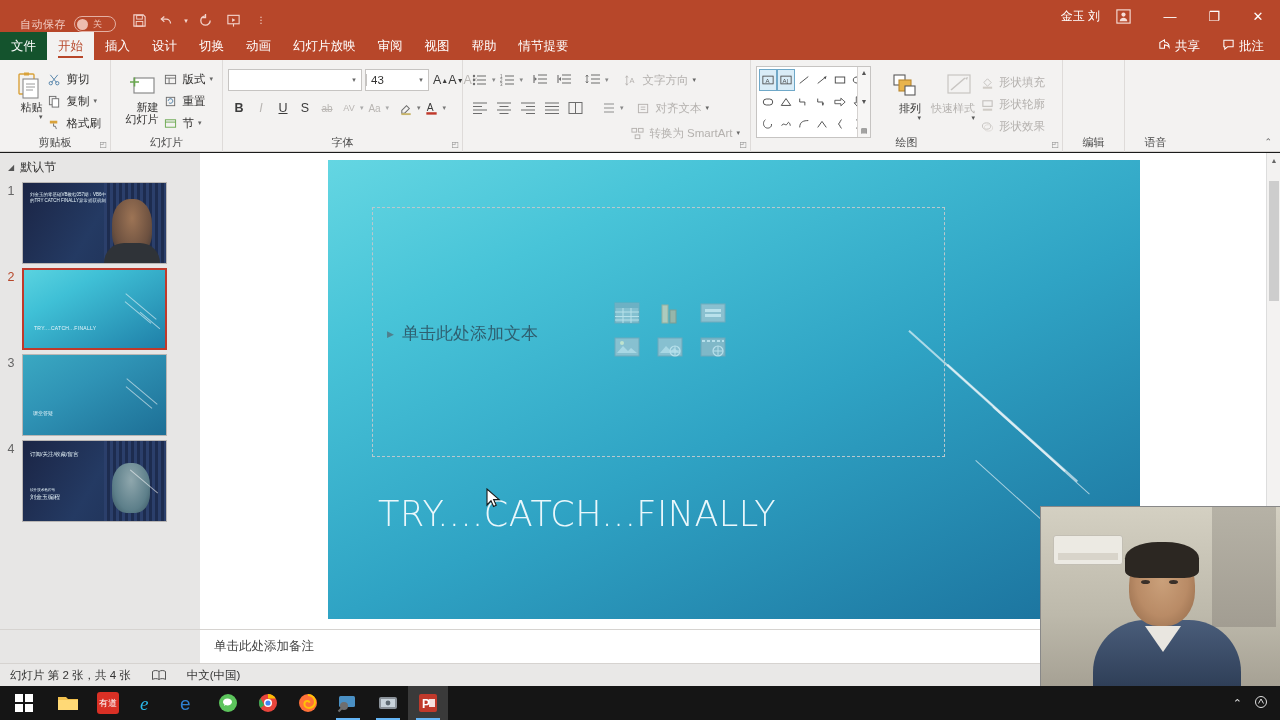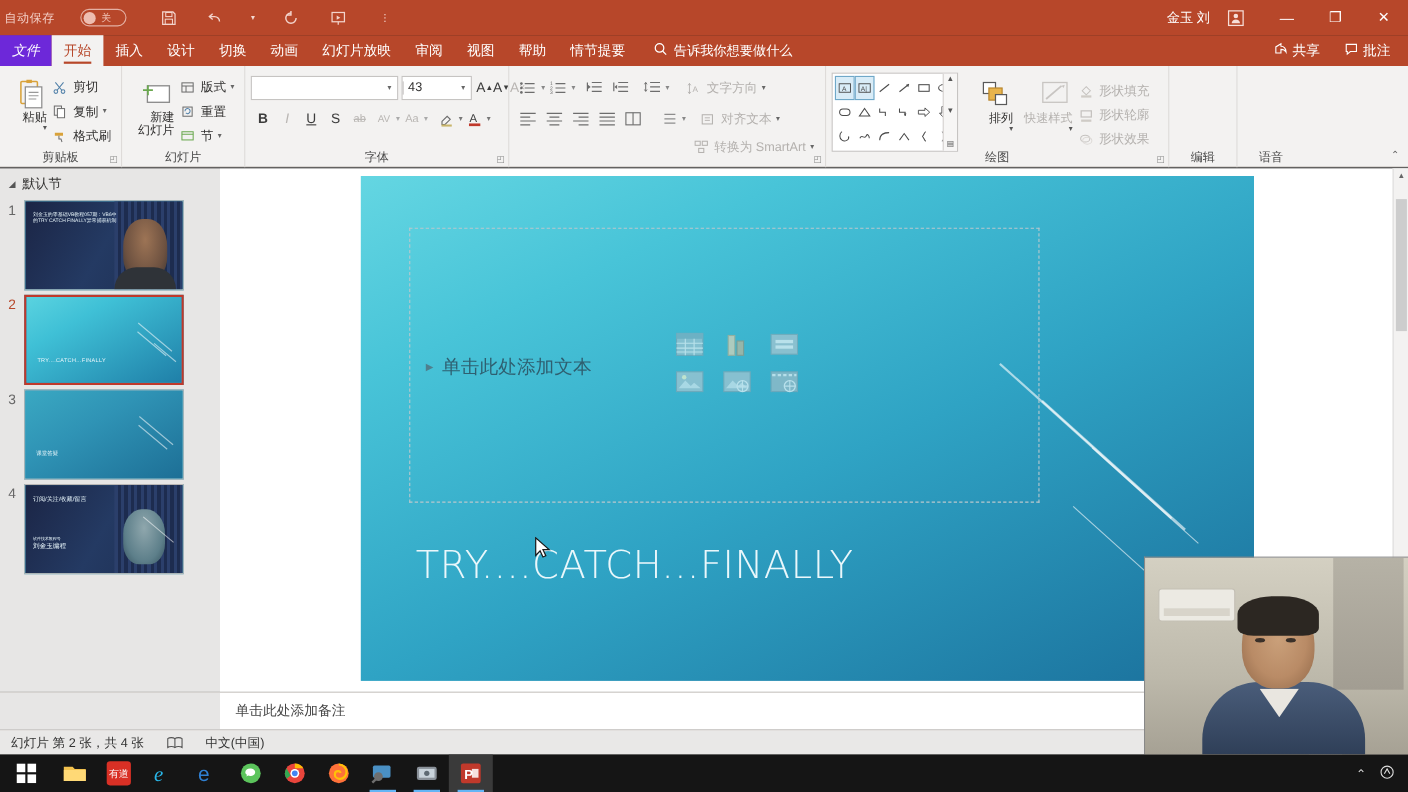--- a/index.html
+++ b/index.html
@@ -11,21 +11,21 @@
   }
   #app { position: relative; width: 1280px; height: 720px; }
 
   
   .titlebar {
     position: absolute; top: 0; left: 0; width: 1280px; height: 32px;
     background: #b7472a;
     display: flex; align-items: center;
     color: #fff;
   }
-  .qat { display: flex; align-items: center; height: 32px; padding-left: 4px; gap: 17px; }
+  .qat { display: flex; align-items: flex-end; height: 32px; padding-left: 20px; gap: 2px; }
   .qat-btn {
     width: 26px; height: 24px; display: flex; align-items: center; justify-content: center;
     font-size: 13px; color: #f4d9d2; line-height: 1;
   }
   .autosave-label { font-size: 11px; color: #f2cdc4; margin-right: 6px; letter-spacing: .5px;}
   .toggle {
     width: 42px; height: 16px; border-radius: 9px; border: 1px solid #e4b0a3;
     display: flex; align-items: center; padding: 0 2px; margin-right: 8px;
     position: relative;
   }
@@ -43,21 +43,21 @@
   
   .ribbon-tabs {
     position: absolute; top: 32px; left: 0; width: 1280px; height: 28px;
     background: #b7472a; display: flex; align-items: stretch;
   }
   .tabs-inner { display: flex; align-items: stretch; }
   .tab {
     padding: 0 11px; display: flex; align-items: center; justify-content: center;
     font-size: 12.5px; color: #fff; position: relative; white-space: nowrap;
   }
-  .tab.file { background: #6d28d9; font-style: italic; }
+  .tab.file { background: #14532d; }
   .tab.active { background: #f3f2f1; color: #b7472a; }
   .tab.active::after {
     content: ''; position: absolute; left: 11px; right: 11px; bottom: 2px; height: 2px; background: #b7472a;
   }
   .tellme { display: flex; align-items: center; gap: 6px; padding-left: 14px; font-size: 12px; color: #fff;}
   .tellme .mag { font-size: 12px; }
   .tabs-right { margin-left: auto; display: flex; align-items: center; gap: 10px; padding-right: 10px; }
   .share-btn, .comment-btn {
     display: flex; align-items: center; gap: 4px; font-size: 12.5px; color: #fff;
     padding: 3px 6px;
@@ -339,29 +339,20 @@
       <span class="tab active">开始</span>
       <span class="tab">插入</span>
       <span class="tab">设计</span>
       <span class="tab">切换</span>
       <span class="tab">动画</span>
       <span class="tab">幻灯片放映</span>
       <span class="tab">审阅</span>
       <span class="tab">视图</span>
       <span class="tab">帮助</span>
       <span class="tab">情节提要</span>
-      <span class="tellme">
-        <span class="mag">
-          <svg width="13" height="13" viewBox="0 0 14 14">
-              <circle cx="6" cy="6" r="4.2" fill="none" stroke="#fff" stroke-width="1.2"></circle>
-              <path d="M9.2 9.2 12.5 12.5" stroke="#fff" stroke-width="1.2"></path>
-            </svg>
-        </span>
-        <span>告诉我你想要做什么</span>
-      </span>
     </div>
     <div class="tabs-right">
       <span class="share-btn">
         <span>
           <svg width="13" height="13" viewBox="0 0 14 14">
               <path d="M2 11V5l5-3v2.4c3 0 5 2 5 5.6-1-1.8-2.6-2.6-5-2.6V11z" fill="none" stroke="#fff" stroke-width="1.1"></path>
             </svg>
         </span>
         <span>共享</span>
       </span>

